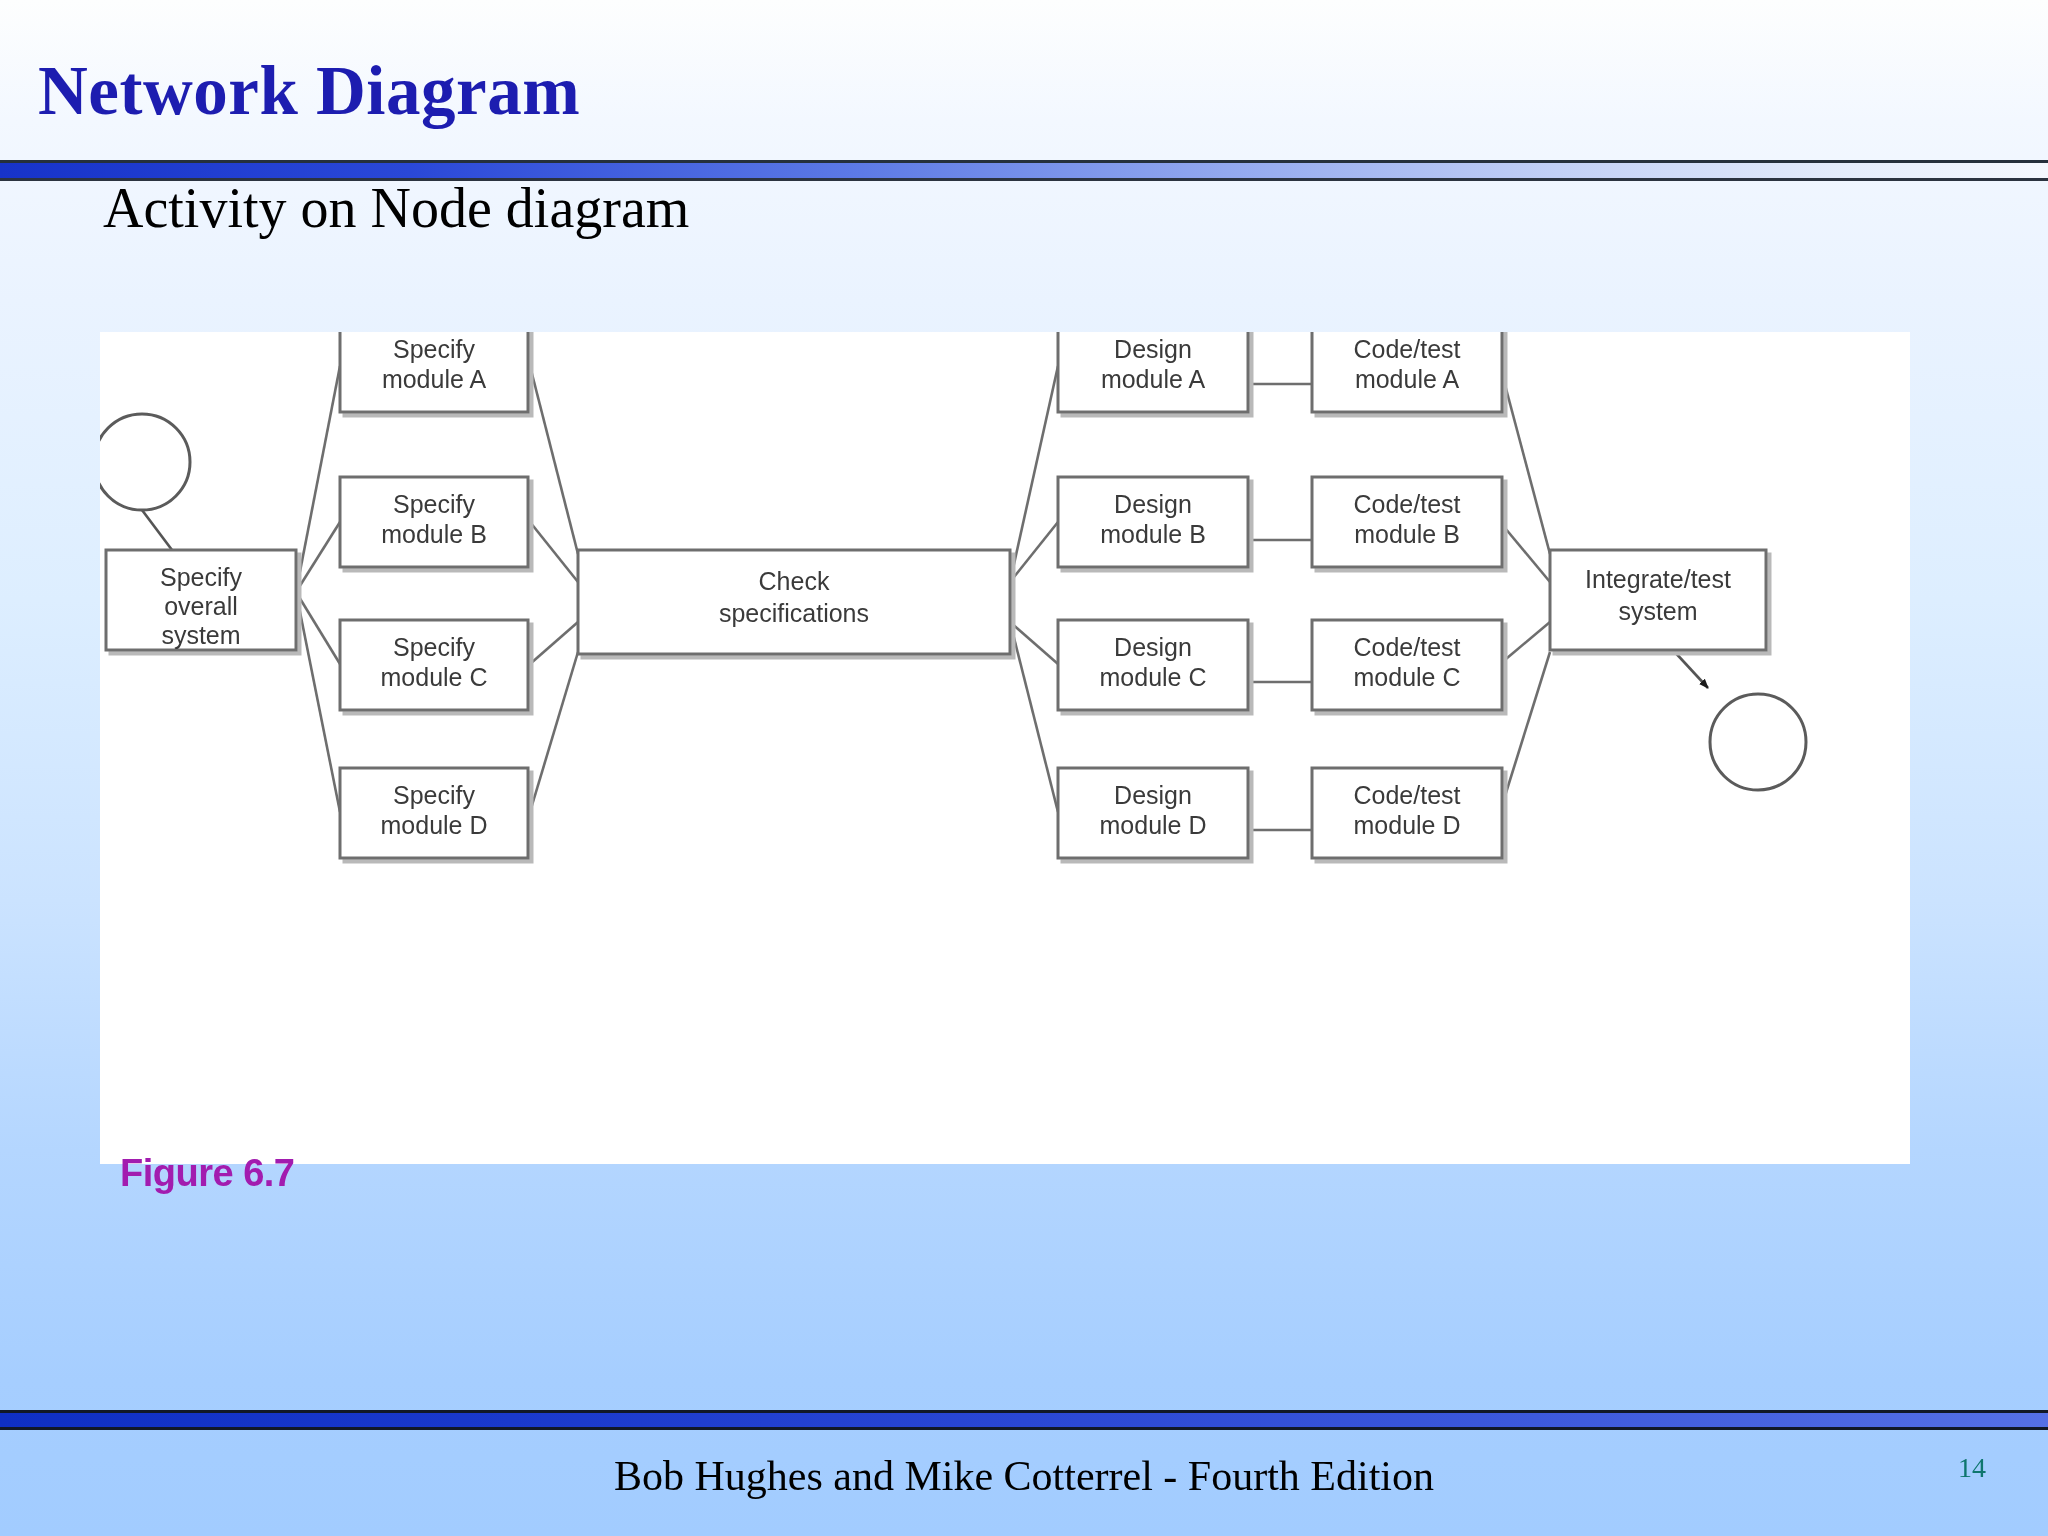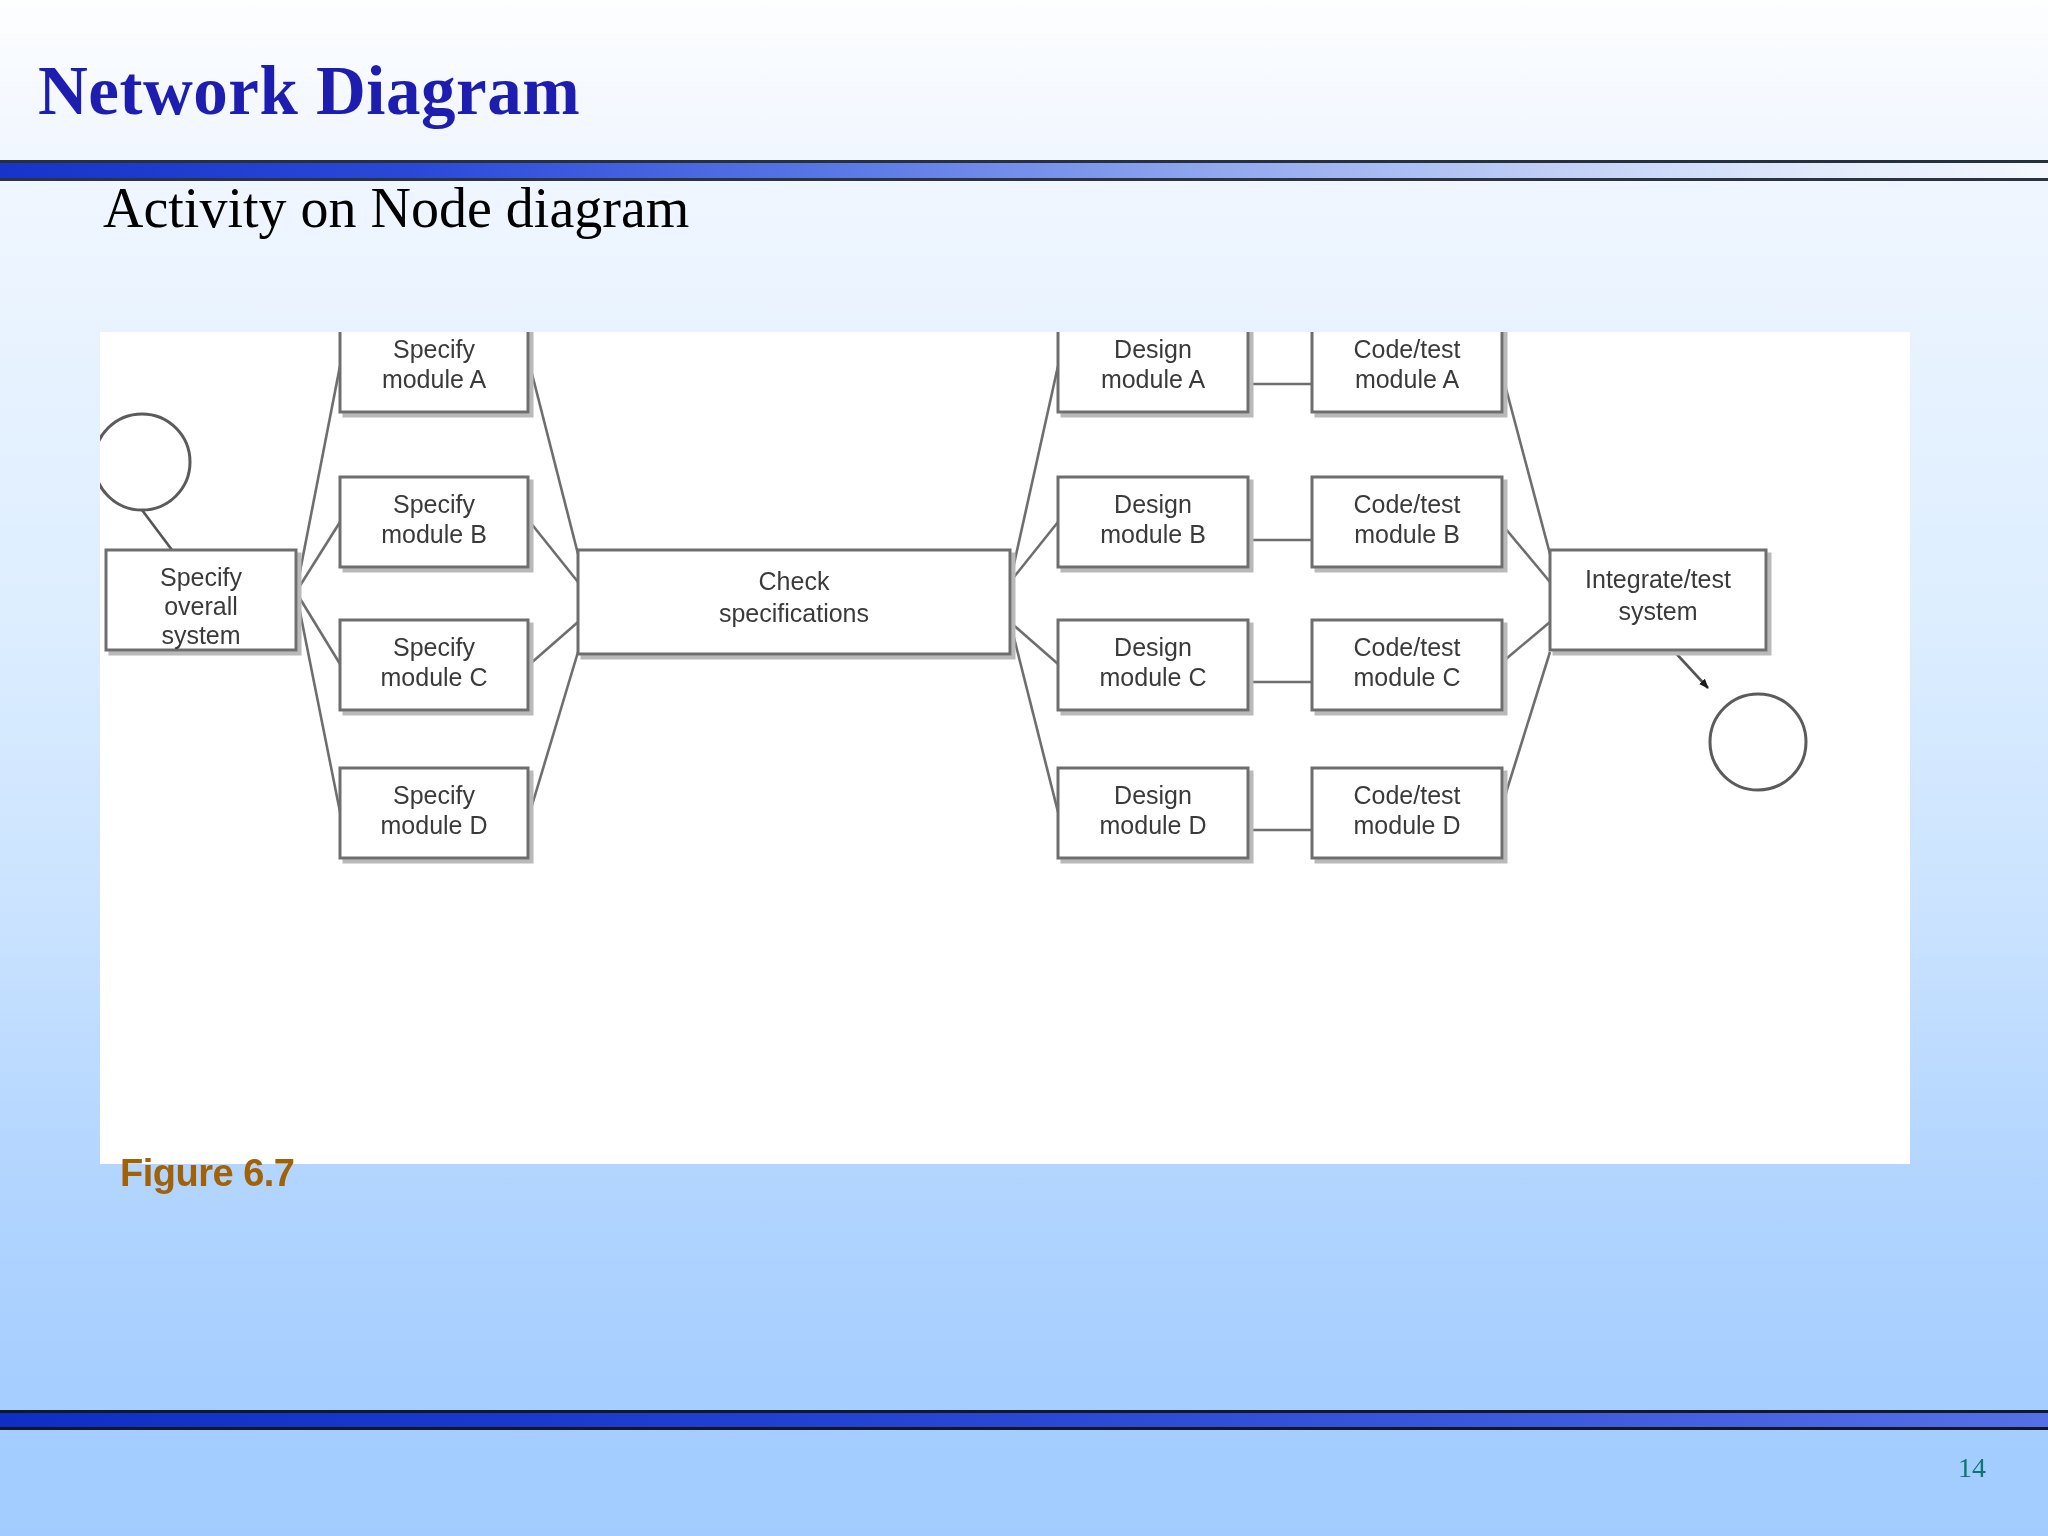--- a/index.html
+++ b/index.html
@@ -118,21 +118,21 @@
   }
 
   
   .fig-number {
     position: absolute;
     left: 120px;
     top: 1152px;
     font-family: "Liberation Sans", sans-serif;
     font-weight: bold;
     font-size: 38px;
-    color: #a16207;
+    color: #a21caf;
     letter-spacing: -0.5px;
     white-space: nowrap;
     text-align: center;
   }
   .fig-caption {
     position: absolute;
     left: 404px;
     top: 1150px;
     width: 1480px;
     font-family: "Liberation Serif", serif;
@@ -349,15 +349,16 @@
   </svg>
 
   <div class="fig-number">Figure 6.7</div>
 
   <div class="footer-rule">
     <div class="line-top"></div>
     <div class="bar"></div>
     <div class="line-bot"></div>
   </div>
 
+  <div class="footer-text">Bob Hughes and Mike Cotterrel  - Fourth Edition</div>
   <div class="page-number">14</div>
 
 </div>
 
 </body></html>

